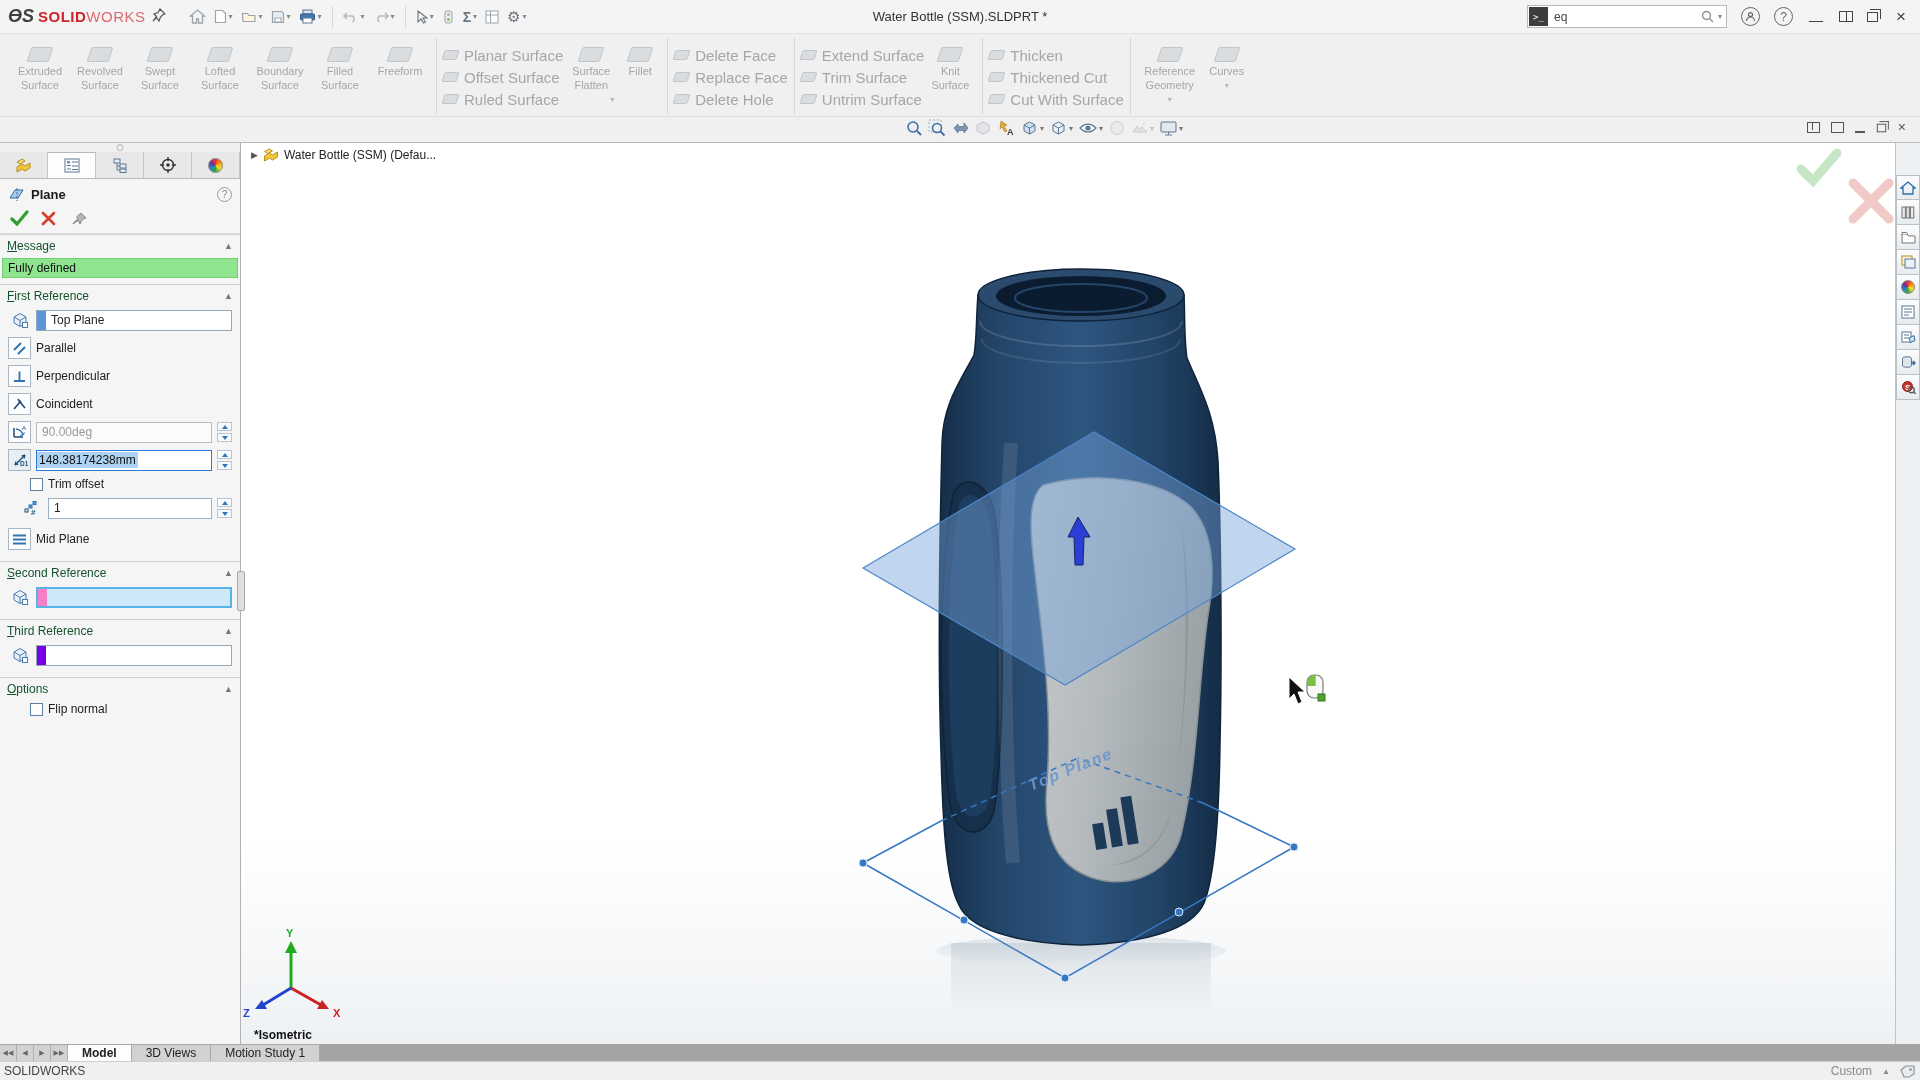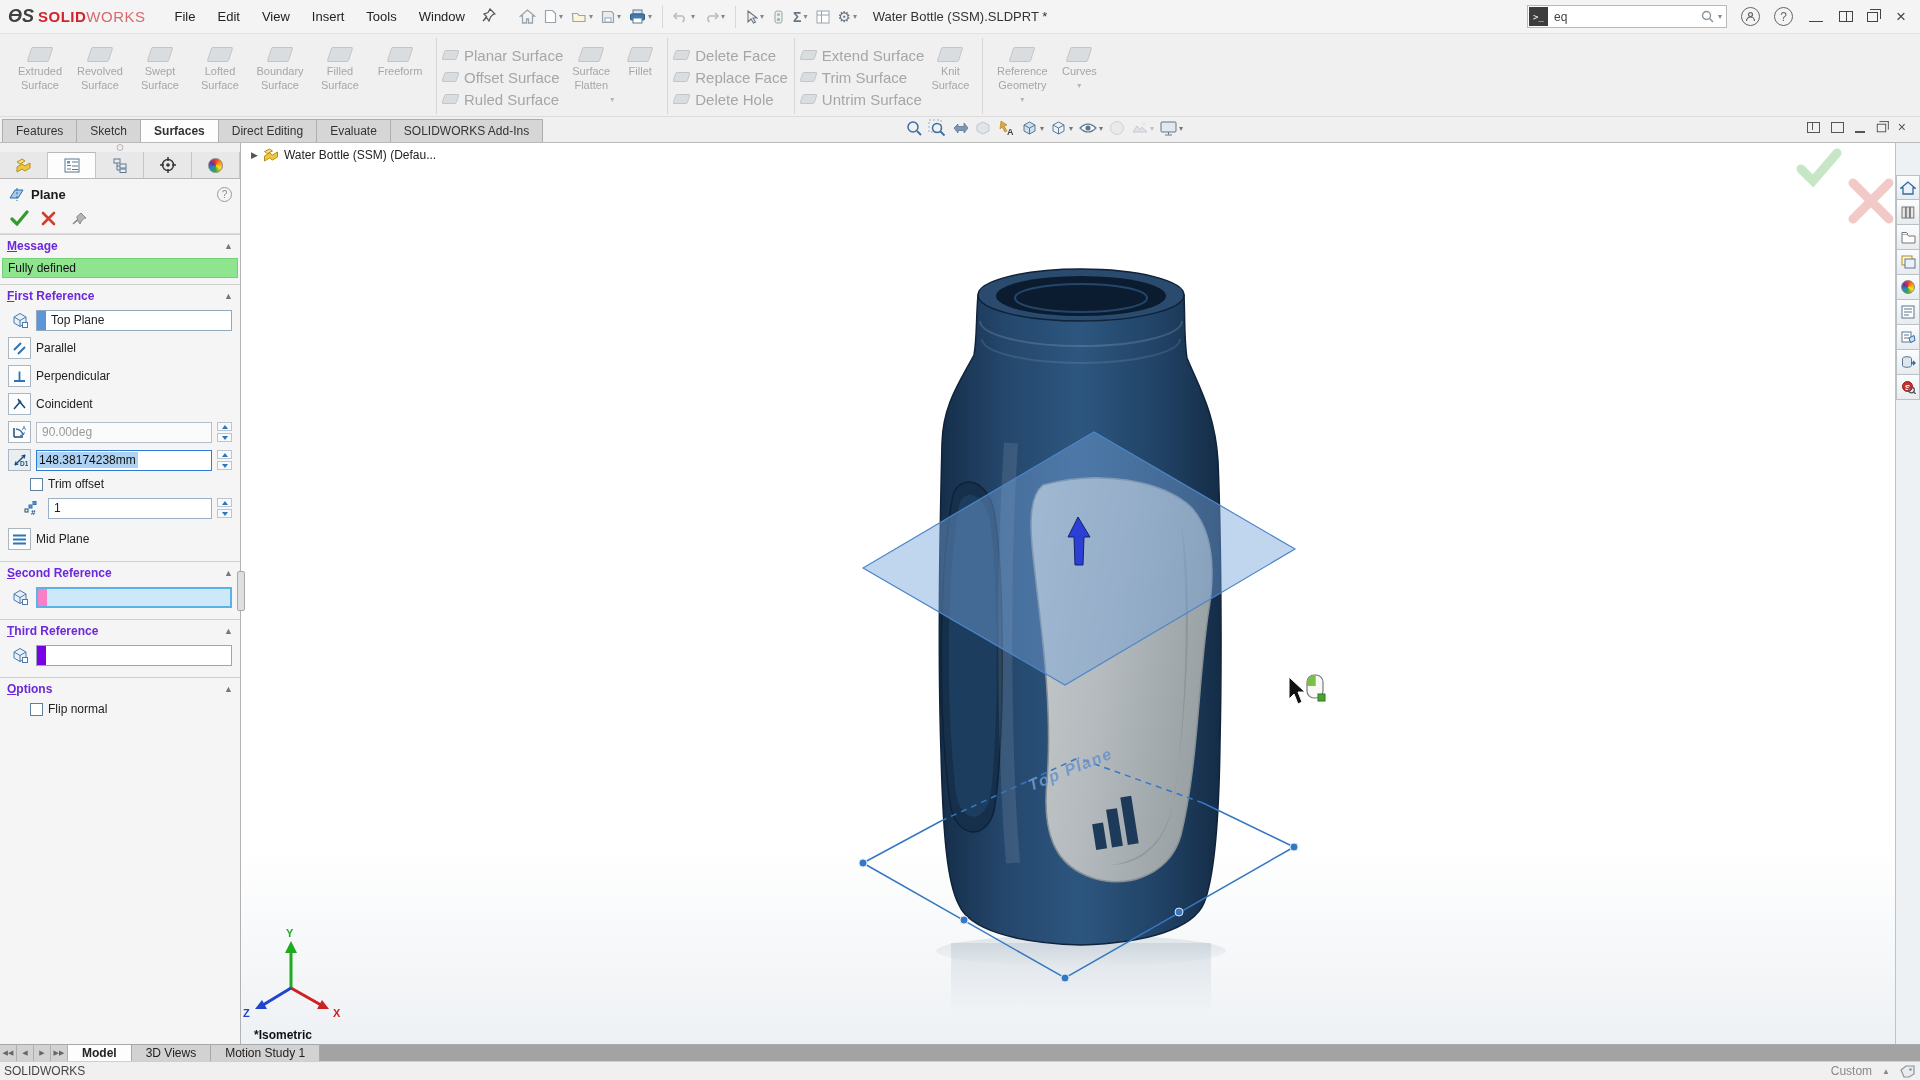--- a/index.html
+++ b/index.html
@@ -67,21 +67,21 @@
 .panel { width:241px; background:#f5f5f6; border-right:1px solid #b2b2b2; position:relative; font-size:12px; }
 .panel-grip { position:absolute; top:1px; left:50%; transform:translateX(-50%); width:7px; height:7px; border:1px solid #b5b5b5; border-radius:50%; background:#eee;}
 .panel-splitter { position:absolute; right:-5px; top:428px; width:8px; height:40px; background:#dfdfdf; border:1px solid #a8a8a8; border-radius:2px; z-index:5;}
 .ptabbar { display:flex; border-bottom:1px solid #b9b9b9; padding-top:9px; background:#f0f0f0;}
 .ptab { flex:1; height:26px; display:flex; align-items:center; justify-content:center; border-right:1px solid #c5c5c5; background:#e8e8e8;}
 .ptab.active { background:#fdfdfd; border-top:1px solid #b9b9b9; margin-bottom:-1px;}
 .pm-head { display:flex; align-items:center; gap:6px; padding:7px 8px 4px;}
 .pm-title { font-weight:bold; font-size:13px; color:#1a1a1a; flex:1;}
 .pm-actions { display:flex; align-items:center; gap:12px; padding:3px 10px 7px; border-bottom:1px solid #ddd;}
 .sec-head { display:flex; align-items:center; padding:4px 7px 3px; border-top:1px solid #cfcfcf; }
-.sec-head .t { font-weight:bold; color:#6d28d9; flex:1; }
+.sec-head .t { font-weight:normal; color:#14532d; flex:1; }
 .sec-head .t::first-letter { text-decoration:underline; }
 .sec-caret { color:#777; font-size:9px; }
 .msg-bar { margin:2px 2px 6px; background:#8fe58f; border:1px solid #74cf74; padding:2px 5px; font-size:12px; color:#111;}
 .prow { display:flex; align-items:center; gap:5px; padding:3px 8px;}
 .icbox { width:23px; height:22px; border:1px solid #a9b6c4; background:#fdfdfd; display:flex; align-items:center; justify-content:center; flex:none;}
 .icbox.noborder { border-color:transparent; background:transparent;}
 .pfield { flex:1; height:21px; background:#fff; border:1px solid #94a8bc; display:flex; align-items:center; overflow:hidden;}
 .pfield .selbar { width:9px; height:100%; flex:none;}
 .pfield .ftext { padding-left:5px; font-size:12px; color:#222; white-space:nowrap;}
 .pfield.activefield { border:2px solid #59b2e8; background:#cde8f8;}
@@ -126,28 +126,20 @@
 </style>
 </head>
 <body>
 
 <div class="titlebar">
   <div class="logo">
     <span class="logo-mark">ƟS</span>
     <span class="logo-solid">SOLID</span>
       <span class="logo-works">WORKS</span>
   </div>
-  <div class="menus">
-    <span class="menu-item">File</span>
-    <span class="menu-item">Edit</span>
-    <span class="menu-item">View</span>
-    <span class="menu-item">Insert</span>
-    <span class="menu-item">Tools</span>
-    <span class="menu-item">Window</span>
-  </div>
   <span class="pin-btn">
     <svg width="14" height="14" viewBox="0 0 14 14">
         <path d="M8 1l5 5-2 .5L8.5 9 7 13 4.5 9.5 1 13l3.5-4.5L2 6l4-1.5z" fill="none" stroke="#555" stroke-width="1.2"></path>
       </svg>
   </span>
   <div class="qat">
     <span class="qat-btn">
         <svg width="17" height="15" viewBox="0 0 17 15">
           <path d="M8.5 1 1.5 7h2v7h4v-4h2v4h4V7h2z" fill="none" stroke="#9aa4ac" stroke-width="1.3"></path>
         </svg>
@@ -341,46 +333,54 @@
           <span class="sheet-ic sm"></span>
           <span class="lbl">Untrim Surface</span>
         </div>
     </div>
     <div class="big-btn" style="width:52px">
         <span class="sheet-ic"></span>
         <span class="lbl">Knit Surface</span>
       </div>
   </div>
   <div class="rgroup">
+    <div class="stack">
+      <div class="small-btn">
+          <span class="sheet-ic sm"></span>
+          <span class="lbl">Thicken</span>
+        </div>
+      <div class="small-btn">
+          <span class="sheet-ic sm"></span>
+          <span class="lbl">Thickened Cut</span>
+        </div>
+      <div class="small-btn">
+          <span class="sheet-ic sm"></span>
+          <span class="lbl">Cut With Surface</span>
+        </div>
+    </div>
+  </div>
+  <div class="rgroup">
     <div class="grp-col">
       <div class="big-btn" style="width:66px">
           <span class="sheet-ic"></span>
           <span class="lbl">Reference Geometry</span>
         </div>
       <span class="dd-under">▾</span>
     </div>
     <div class="grp-col">
       <div class="big-btn" style="width:48px">
           <span class="sheet-ic"></span>
           <span class="lbl">Curves</span>
         </div>
       <span class="dd-under">▾</span>
     </div>
   </div>
 </div>
 
 <div class="cmdrow">
-  <div class="cmdtabs">
-    <span class="cmdtab">Features</span>
-    <span class="cmdtab">Sketch</span>
-    <span class="cmdtab active">Surfaces</span>
-    <span class="cmdtab">Direct Editing</span>
-    <span class="cmdtab">Evaluate</span>
-    <span class="cmdtab">SOLIDWORKS Add-Ins</span>
-  </div>
   <div class="headsup">
     <span class="hu-item">
         <svg width="18" height="18" viewBox="0 0 18 18">
           <circle cx="8" cy="8" r="5" fill="none" stroke="#3a6ea5" stroke-width="1.5"></circle>
           <path d="M12 12l4 4" stroke="#3a6ea5" stroke-width="1.8"></path>
         </svg>
       </span>
     <span class="hu-item">
         <svg width="18" height="18" viewBox="0 0 18 18">
           <rect x="1" y="1" width="12" height="12" fill="none" stroke="#9ab0c6" stroke-dasharray="2 2"></rect>

